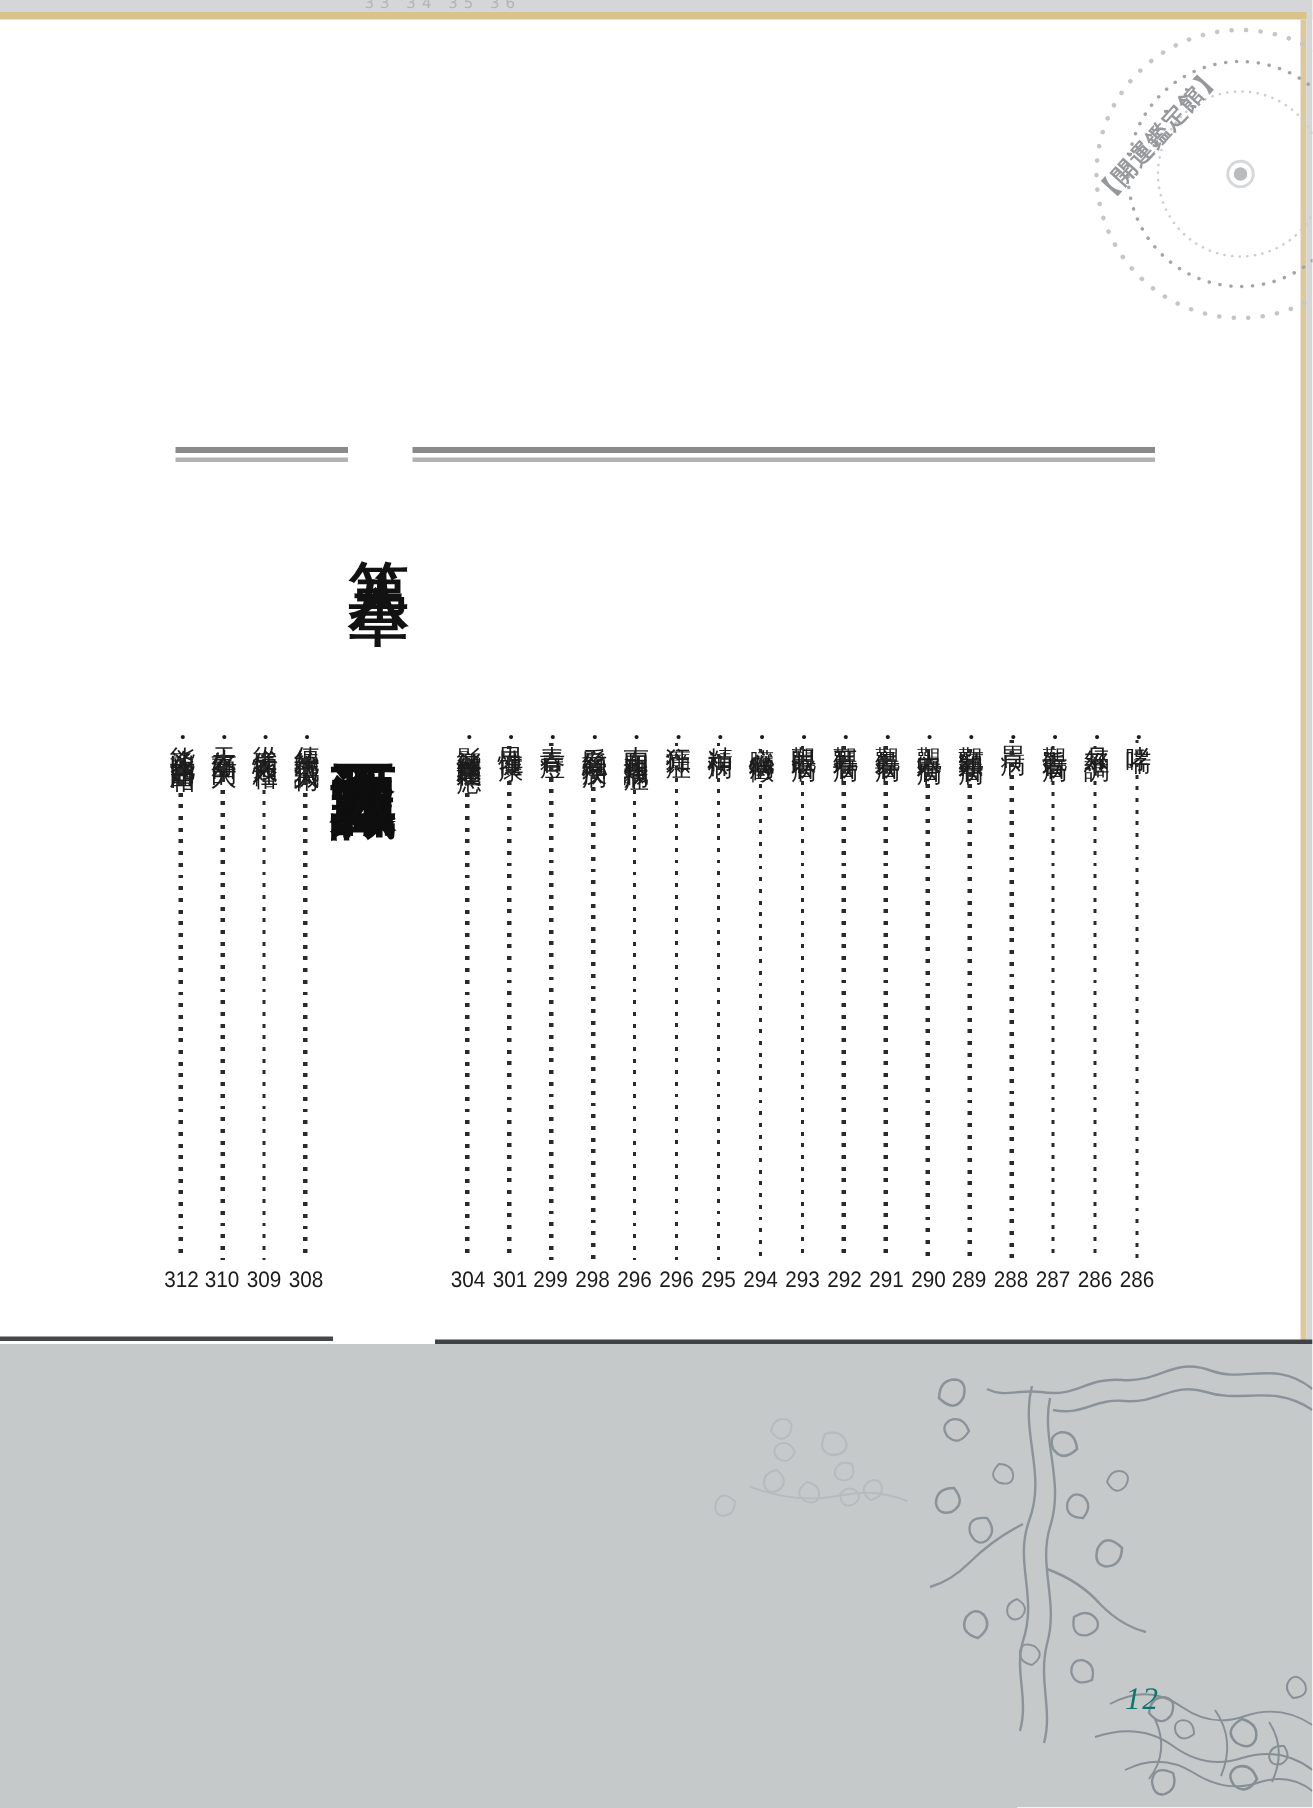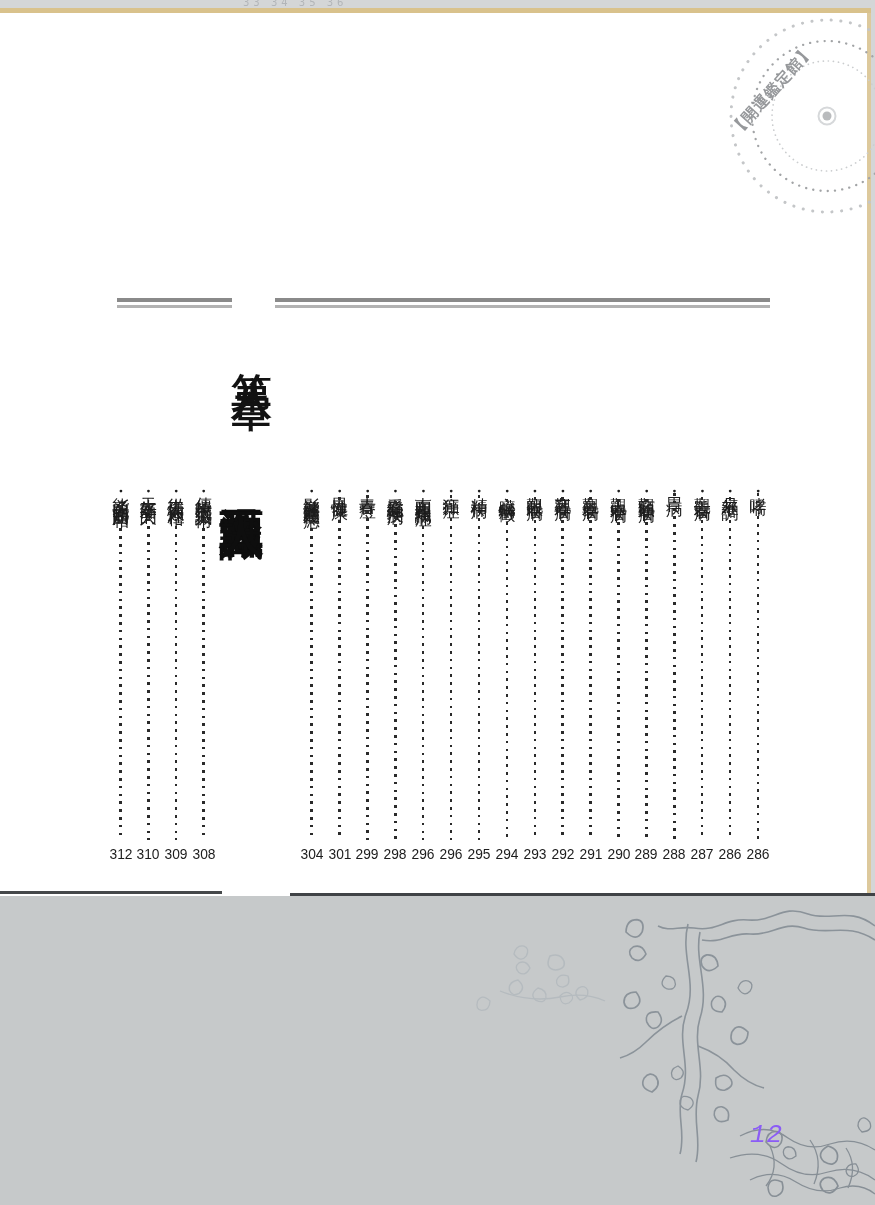--- a/index.html
+++ b/index.html
@@ -64,22 +64,22 @@
     transform:scaleX(0.92);
   }
 
   
   .edge-line-a{position:absolute;left:0;top:891px;width:222px;height:2.5px;background:#45484a;}
   .edge-line-b{position:absolute;left:290px;top:892.5px;width:585px;height:3px;background:#404346;}
   .gray-band{position:absolute;left:0;top:896px;width:875px;height:309px;background:#c6c9ca;}
   .band-art{position:absolute;left:430px;top:896px;}
   .scan-page-number{
     position:absolute;left:750px;top:1120px;
-    font-style:italic;font-size:26px;color:#8b5cf6;
-    font-family:Liberation Mono, monospace;letter-spacing:1px;
+    font-style:italic;font-size:21px;color:#0f766e;
+    font-family:Liberation Serif, serif;letter-spacing:1px;
   }
 </style>
 </head>
 <body>
 
 <div class="top-strip">
   <span class="ruler-marks">33 34 35 36</span>
 </div>
 <div class="tan-line-top"></div>
 <div class="tan-line-right"></div>

